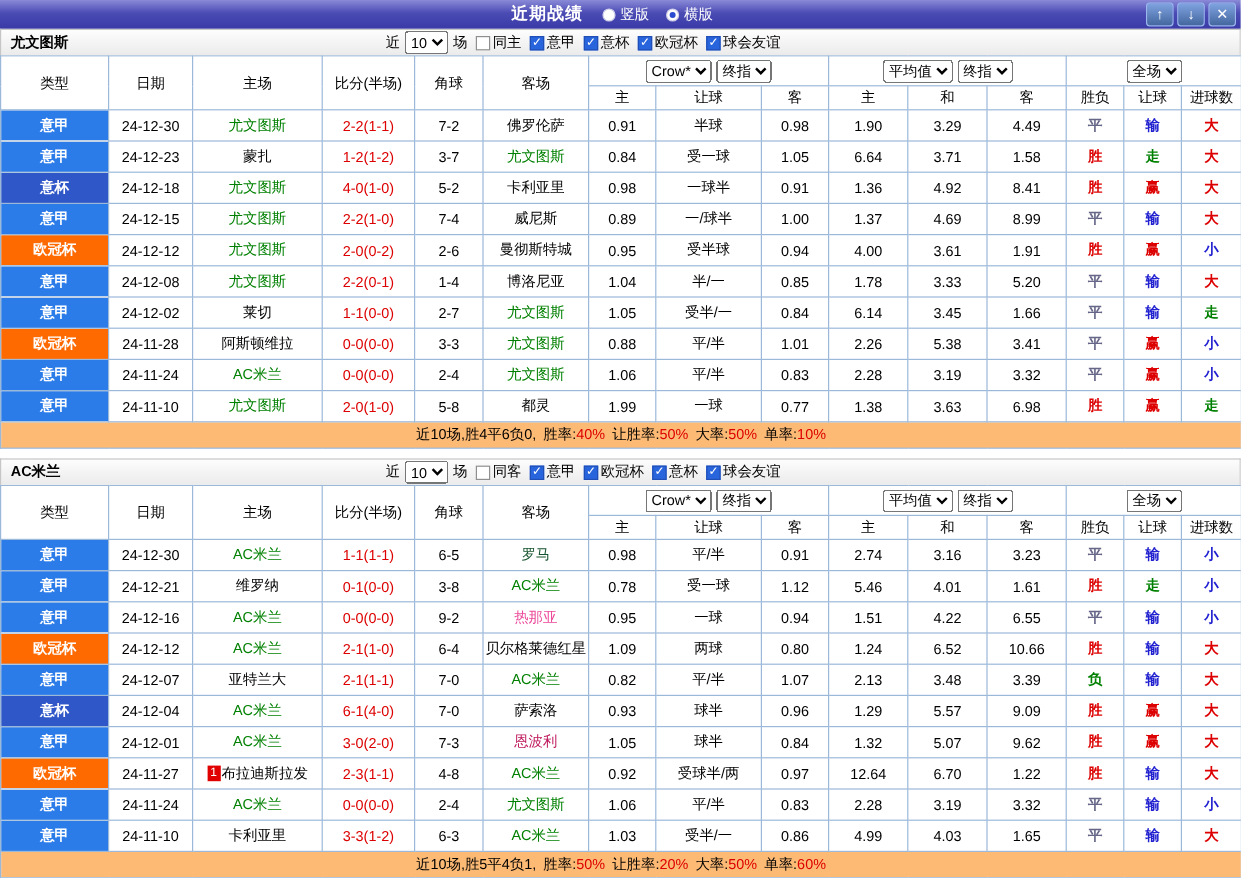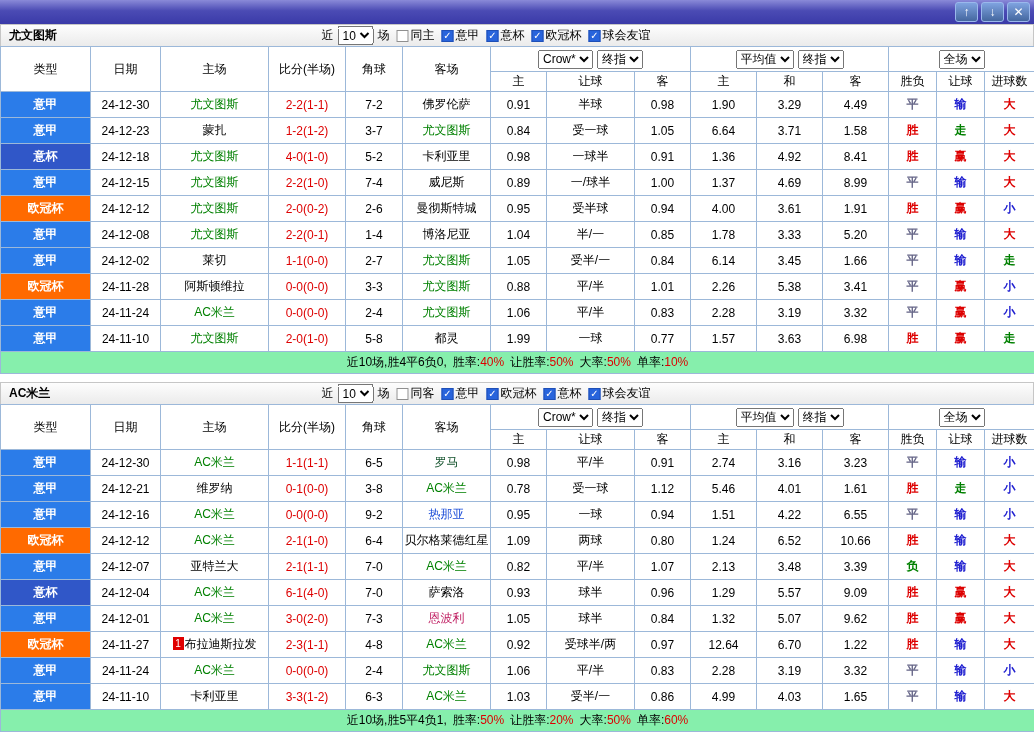--- a/index.html
+++ b/index.html
@@ -47,29 +47,39 @@
   }
   .main-th { font-weight:normal; background:#fff; }
   .sel-th { height:25px; font-weight:normal; }
   .sub-th { height:20px; font-weight:normal; }
   tbody td { height:26px; }
   .type-cell { color:#fff; font-weight:bold; }
   .score { color:var(--score,#d00); }
   .res { font-weight:bold; }
   .team-cell { cursor:pointer; }
   .red-badge { display:inline-block; background:#e00000; color:#fff; font-size:10px; width:11px; height:13px; line-height:13px; margin-right:1px; vertical-align:1px; }
-  .summary { height:22px; background:#86efac;margin-top:16px; }
+  .summary { height:22px; background:#fdba74;margin-top:16px; }
   .stat-label { color:#000; }
   .stat-value { color:var(--score,#d00); }
   .stat { margin-left:6px; }
 </style>
 </head>
 <body>
 
 <div class="titlebar">
+  <div class="titlebar-center">
+    <span class="title">近期战绩</span>
+    <span id="radio-group"><label class="radio-label">
+          <span class="radio-dot"></span>
+          <span>竖版</span>
+        </label><label class="radio-label">
+          <span class="radio-dot checked"></span>
+          <span>横版</span>
+        </label></span>
+  </div>
   <div class="titlebar-buttons">
     <button class="tb-btn"><span>↑</span></button>
     <button class="tb-btn"><span>↓</span></button>
     <button class="tb-btn"><span>✕</span></button>
   </div>
 </div>
 
 <div id="sections">
     <div class="section">
       <div class="section-bar">
@@ -299,21 +309,21 @@
           <tr>
             <td class="type-cell" style="background:#2b7ce9">意甲</td>
             <td>24-11-10</td>
             <td class="team-cell" style="color:#008000">尤文图斯</td>
             <td class="score">2-0(1-0)</td>
             <td>5-8</td>
             <td class="team-cell" style="color:#000">都灵</td>
             <td>1.99</td>
             <td>一球</td>
             <td>0.77</td>
-            <td>1.57</td>
+            <td>1.38</td>
             <td>3.63</td>
             <td>6.98</td>
             <td class="res" style="color:#dd0000">胜</td>
             <td class="res" style="color:#dd0000">赢</td>
             <td class="res" style="color:#008000">走</td>
           </tr>
         </tbody>
         <tfoot>
           <tr>
             <td colspan="15" class="summary"><span>近10场,胜4平6负0,</span><span class="stat"><span class="stat-label">胜率:</span><span class="stat-value">40%</span></span><span class="stat"><span class="stat-label">让胜率:</span><span class="stat-value">50%</span></span><span class="stat"><span class="stat-label">大率:</span><span class="stat-value">50%</span></span><span class="stat"><span class="stat-label">单率:</span><span class="stat-value">10%</span></span></td>
@@ -426,21 +436,21 @@
             <td class="res" style="color:#dd0000">胜</td>
             <td class="res" style="color:#008000">走</td>
             <td class="res" style="color:#2020d0">小</td>
           </tr>
           <tr>
             <td class="type-cell" style="background:#2b7ce9">意甲</td>
             <td>24-12-16</td>
             <td class="team-cell" style="color:#008000">AC米兰</td>
             <td class="score">0-0(0-0)</td>
             <td>9-2</td>
-            <td class="team-cell" style="color:#1d4ed8">热那亚</td>
+            <td class="team-cell" style="color:#ec4899">热那亚</td>
             <td>0.95</td>
             <td>一球</td>
             <td>0.94</td>
             <td>1.51</td>
             <td>4.22</td>
             <td>6.55</td>
             <td class="res" style="color:#666688">平</td>
             <td class="res" style="color:#2020d0">输</td>
             <td class="res" style="color:#2020d0">小</td>
           </tr>

